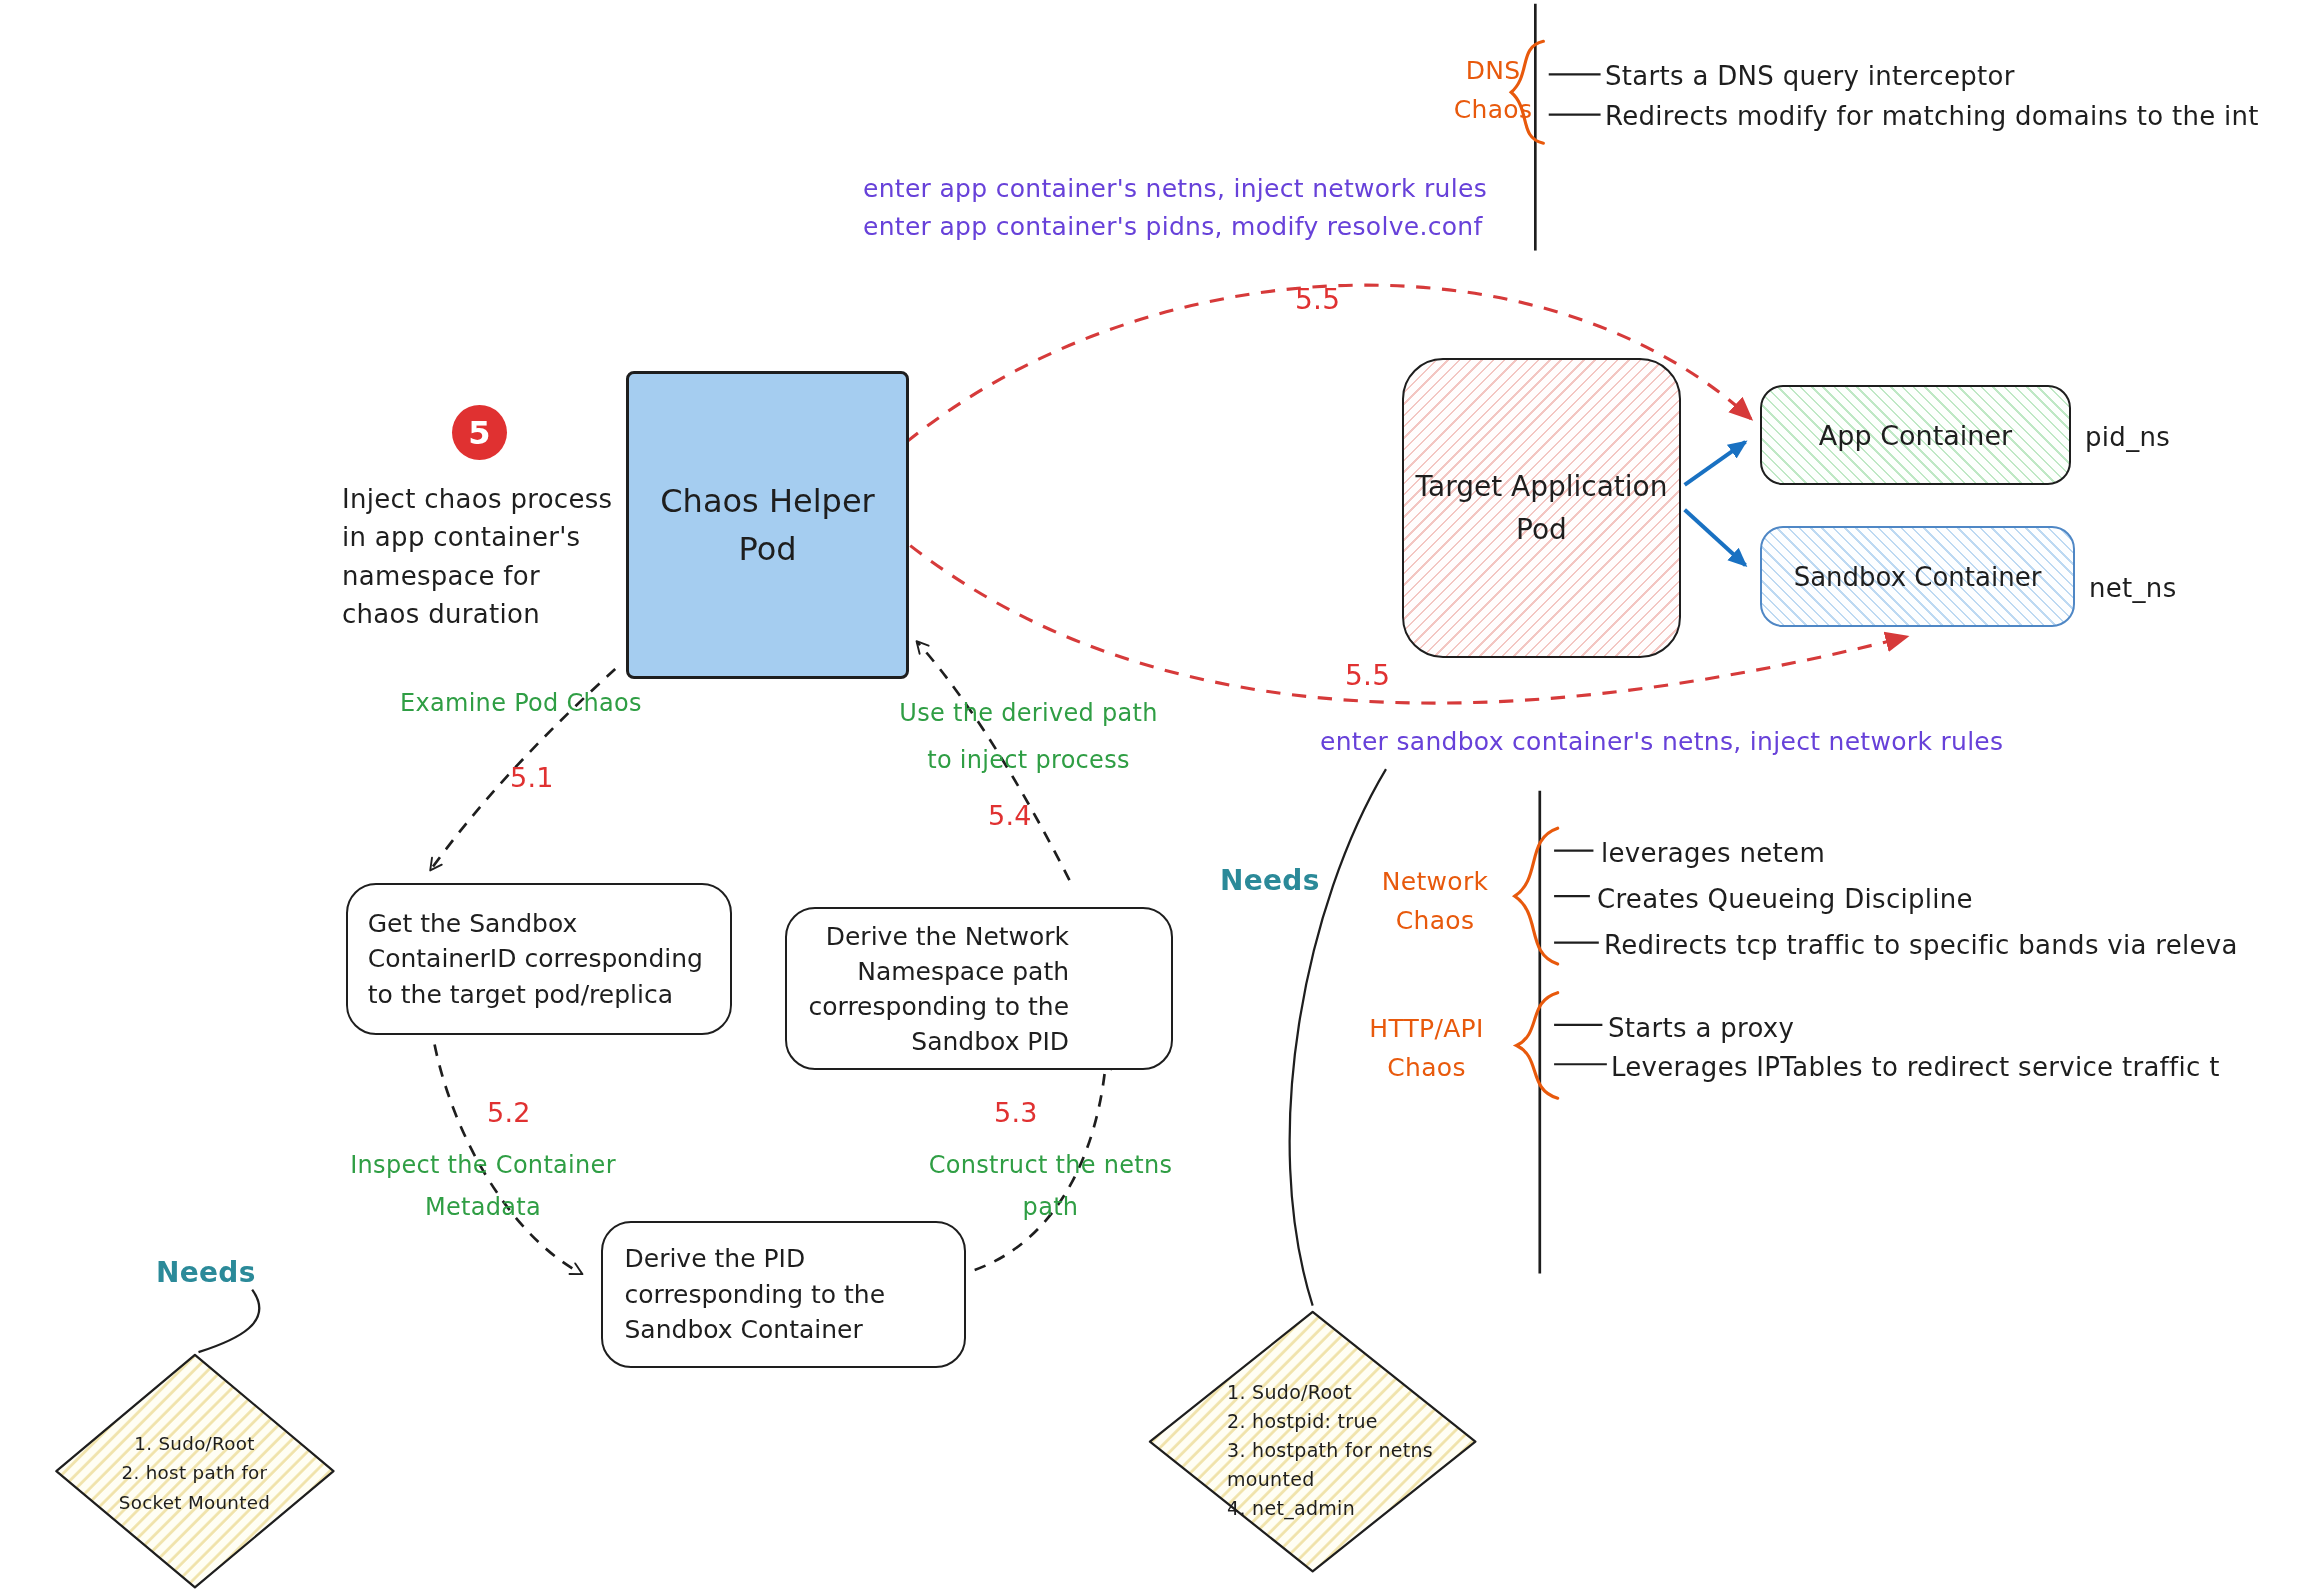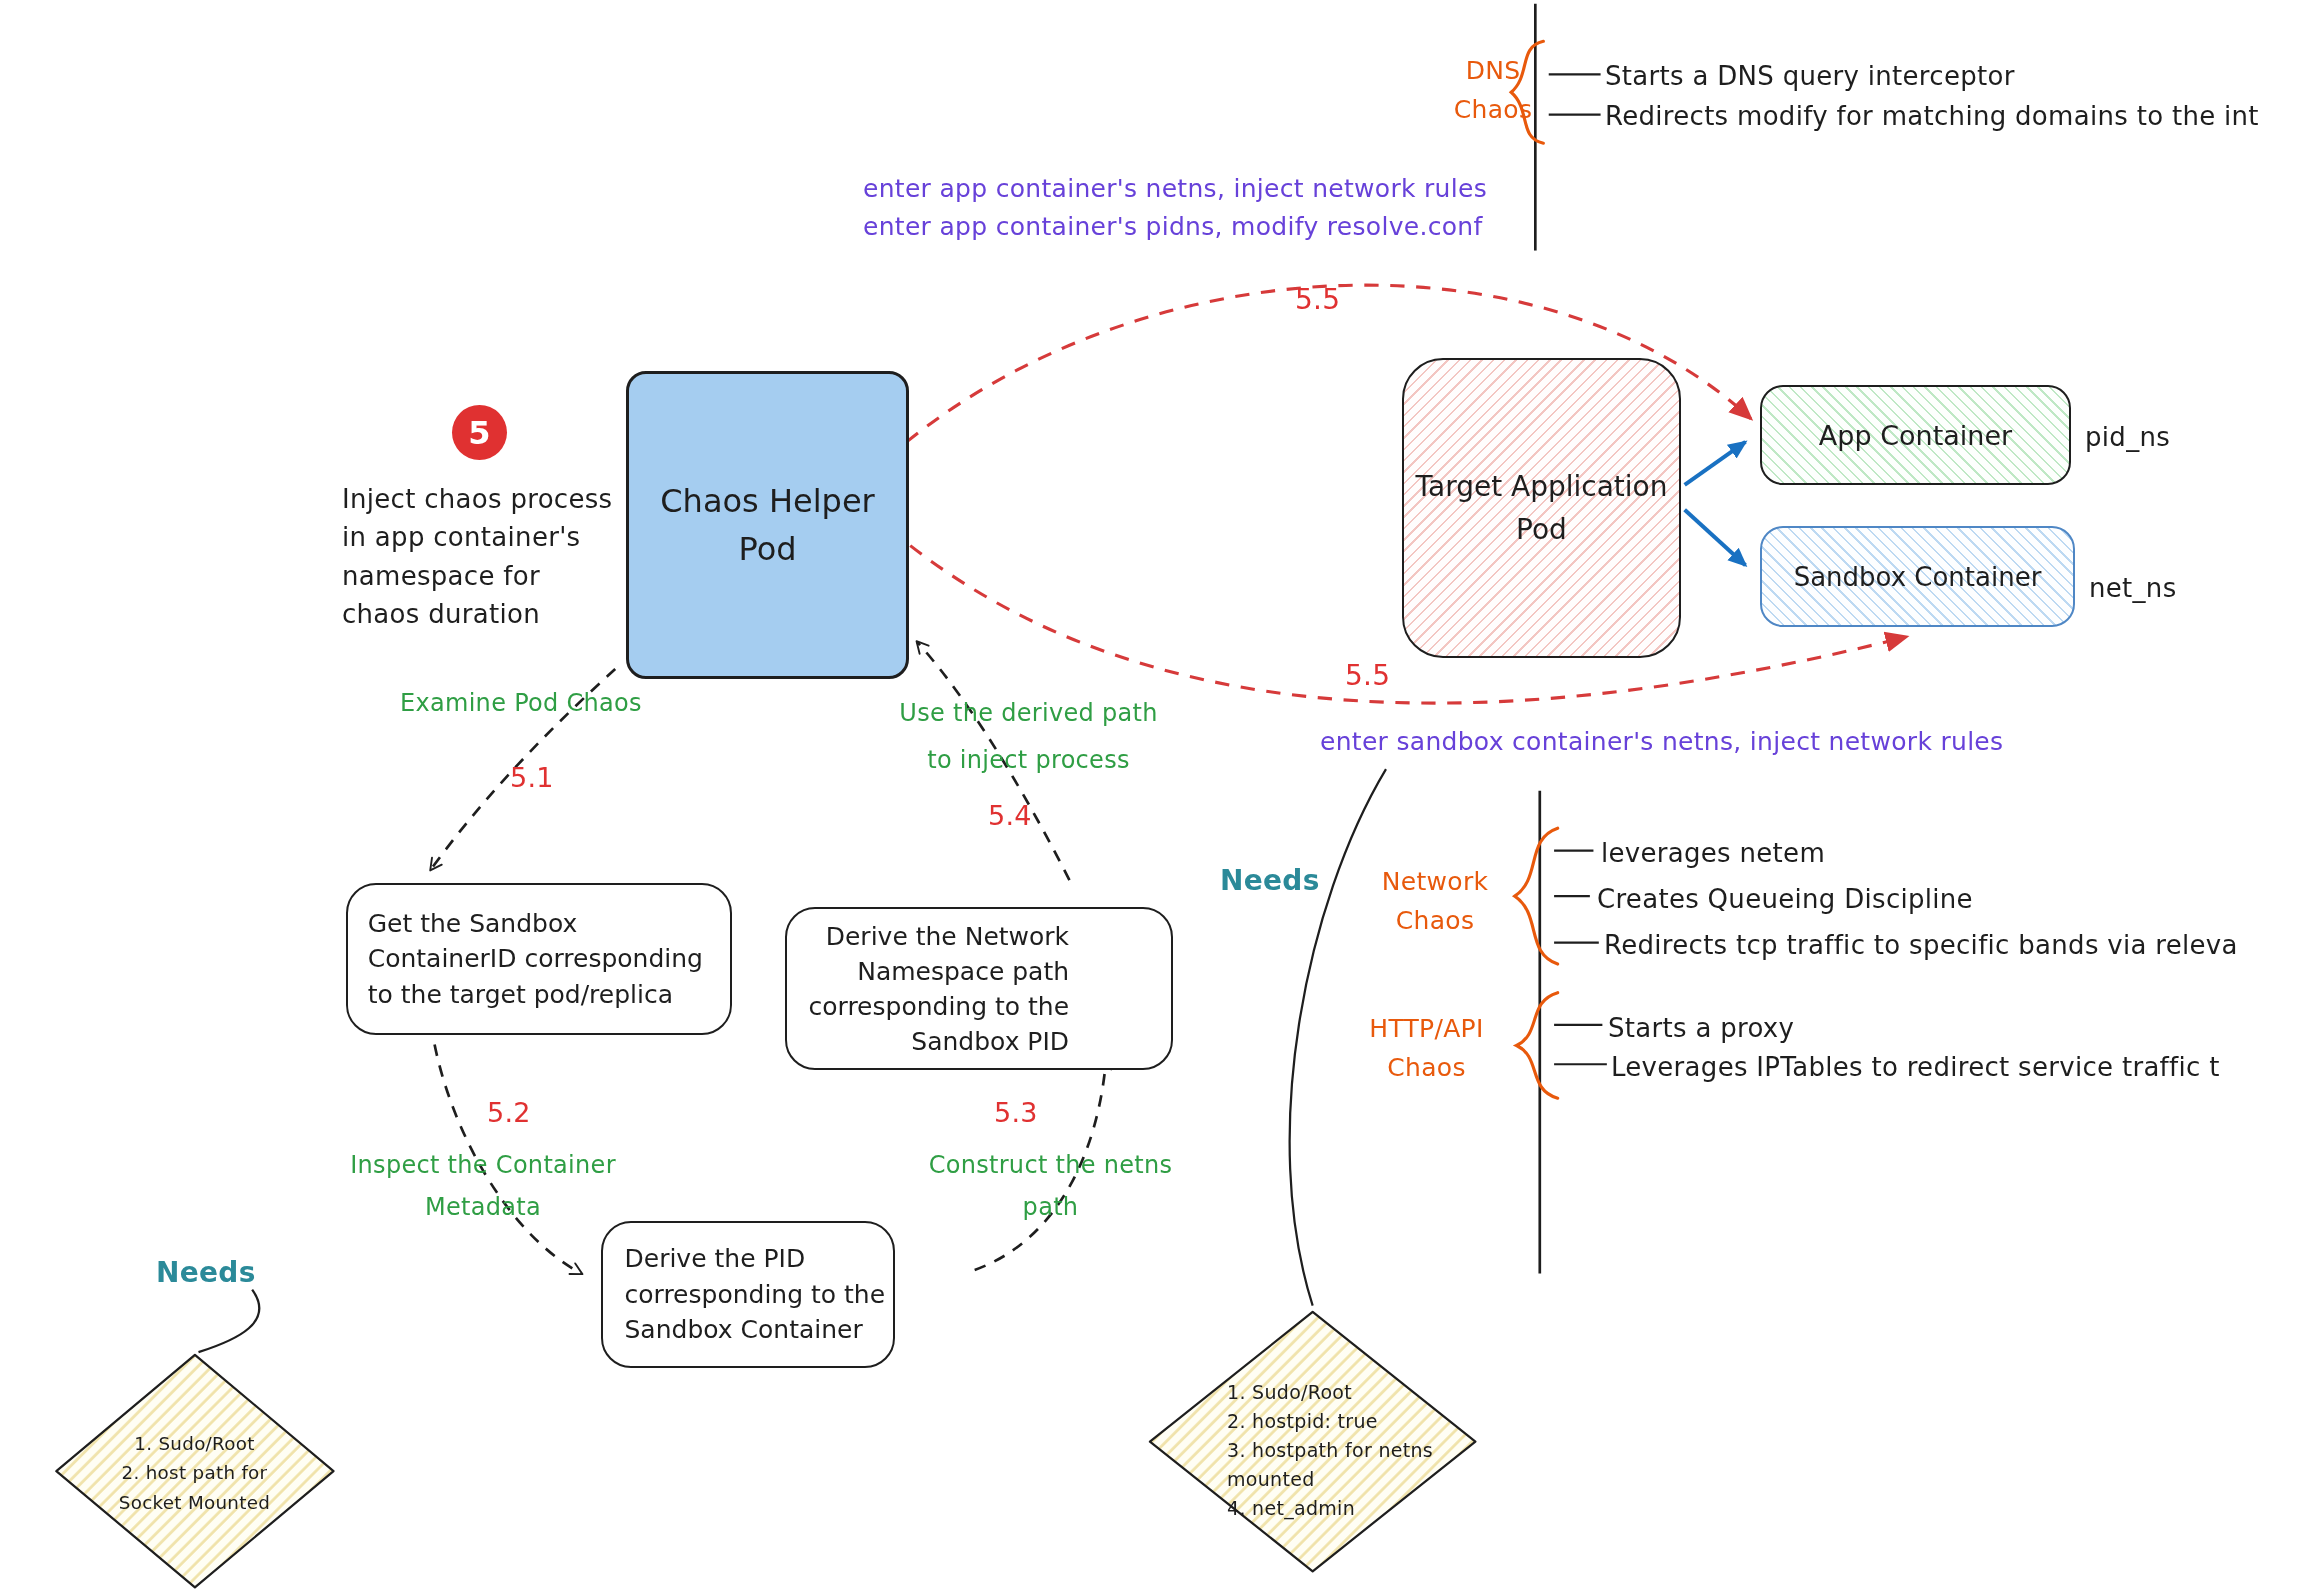--- a/index.html
+++ b/index.html
@@ -86,42 +86,42 @@
     <polygon points="218,1515 373,1645 218,1775 63,1645" fill="url(#hatchYellow)" stroke="#1e1e1e" stroke-width="2.5" stroke-linejoin="round"></polygon>
     <polygon points="1468,1467 1650,1612 1468,1757 1286,1612" fill="url(#hatchYellow)" stroke="#1e1e1e" stroke-width="2.5" stroke-linejoin="round"></polygon>
   </svg>
 
   <div class="badge" style="left:452px; top:405px; width:55px; height:55px; font-size:32px;">5</div>
   <div class="txt" style="left:342px; top:480px; width:308px; font-size:26px; line-height:1.48;">Inject chaos process
 in app container's
 namespace for
 chaos duration</div>
 
-  <div class="node solid-blue" style="left:626px; top:371px; width:283px; height:308px; border-radius:20px; border-width:3.1px; font-size:32px; line-height:1.5;">Chaos Helper
+  <div class="node solid-blue" style="left:626px; top:371px; width:283px; height:308px; border-radius:8px; border-width:3.1px; font-size:32px; line-height:1.5;">Chaos Helper
 Pod</div>
 
   <div class="node hatch-pink" style="left:1402px; top:358px; width:279px; height:300px; border-radius:41px; font-size:28px; line-height:1.55;">Target Application
 Pod</div>
 
   <div class="node hatch-green" style="left:1760px; top:385px; width:311px; height:100px; border-radius:23px; font-size:27px;">App Container</div>
   <div class="txt nowrap" style="left:2085px; top:418px; font-size:26px;">pid_ns</div>
 
   <div class="node hatch-blue" style="left:1760px; top:526px; width:315px; height:101px; border-radius:23px; border-color:#4f87c5; font-size:26px;">Sandbox Container</div>
   <div class="txt nowrap" style="left:2089px; top:569px; font-size:26px;">net_ns</div>
 
   <div class="node" style="left:338px; top:883px; width:386px; height:152px; border-radius:30px; background:#fff; font-size:25px; line-height:1.42; justify-content:flex-start; text-align:left; padding-left:19.7px;margin-left:8px;">Get the Sandbox
 ContainerID corresponding
 to the target pod/replica</div>
 
   <div class="node" style="left:785px; top:883px; width:388px; height:163px; border-radius:30px; background:#fff; font-size:25px; line-height:1.4; justify-content:flex-start; text-align:right; padding-left:21.5px;margin-top:24px;">Derive the Network
 Namespace path
 corresponding to the
 Sandbox PID</div>
 
-  <div class="node" style="left:601px; top:1221px; width:294px; height:147px; border-radius:30px; background:#fff; font-size:25px; line-height:1.42; justify-content:flex-start; text-align:left; padding-left:21.5px;">Derive the PID
+  <div class="node" style="left:601px; top:1221px; width:365px; height:147px; border-radius:30px; background:#fff; font-size:25px; line-height:1.42; justify-content:flex-start; text-align:left; padding-left:21.5px;">Derive the PID
 corresponding to the
 Sandbox Container</div>
 
   <div class="txt nowrap green" style="left:400px; top:685px; font-size:24px;">Examine Pod Chaos</div>
   <div class="txt nowrap red" style="left:510px; top:758px; font-size:27px;">5.1</div>
 
   <div class="txt center green" style="left:331px; top:1144px; width:304px; font-size:24px; line-height:1.75;">Inspect the Container
 Metadata</div>
   <div class="txt nowrap red" style="left:487px; top:1093px; font-size:27px;">5.2</div>
 

